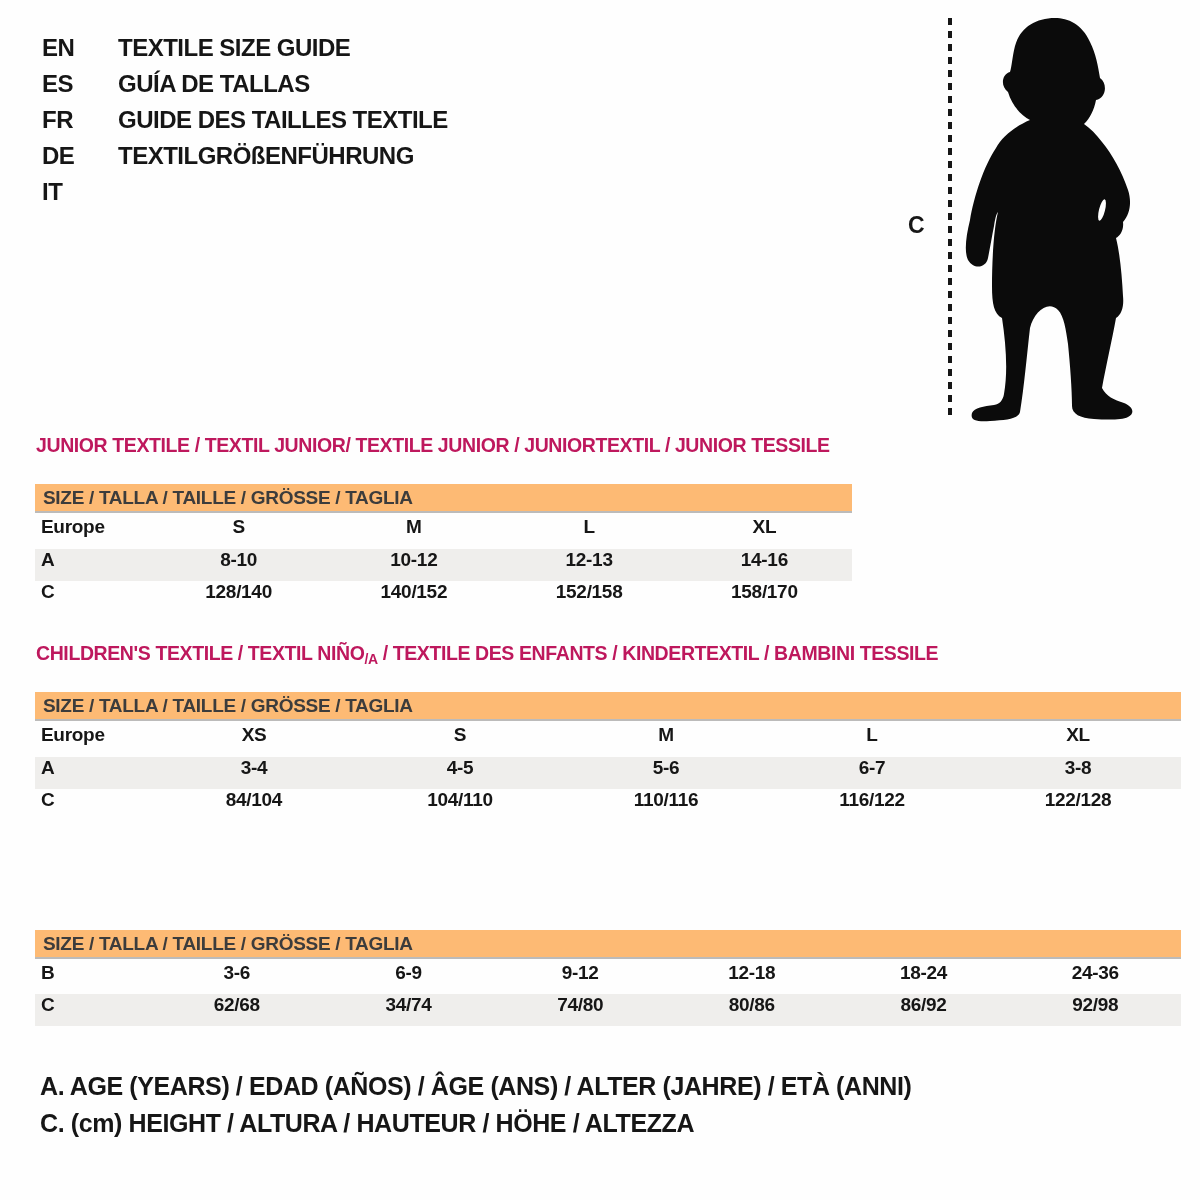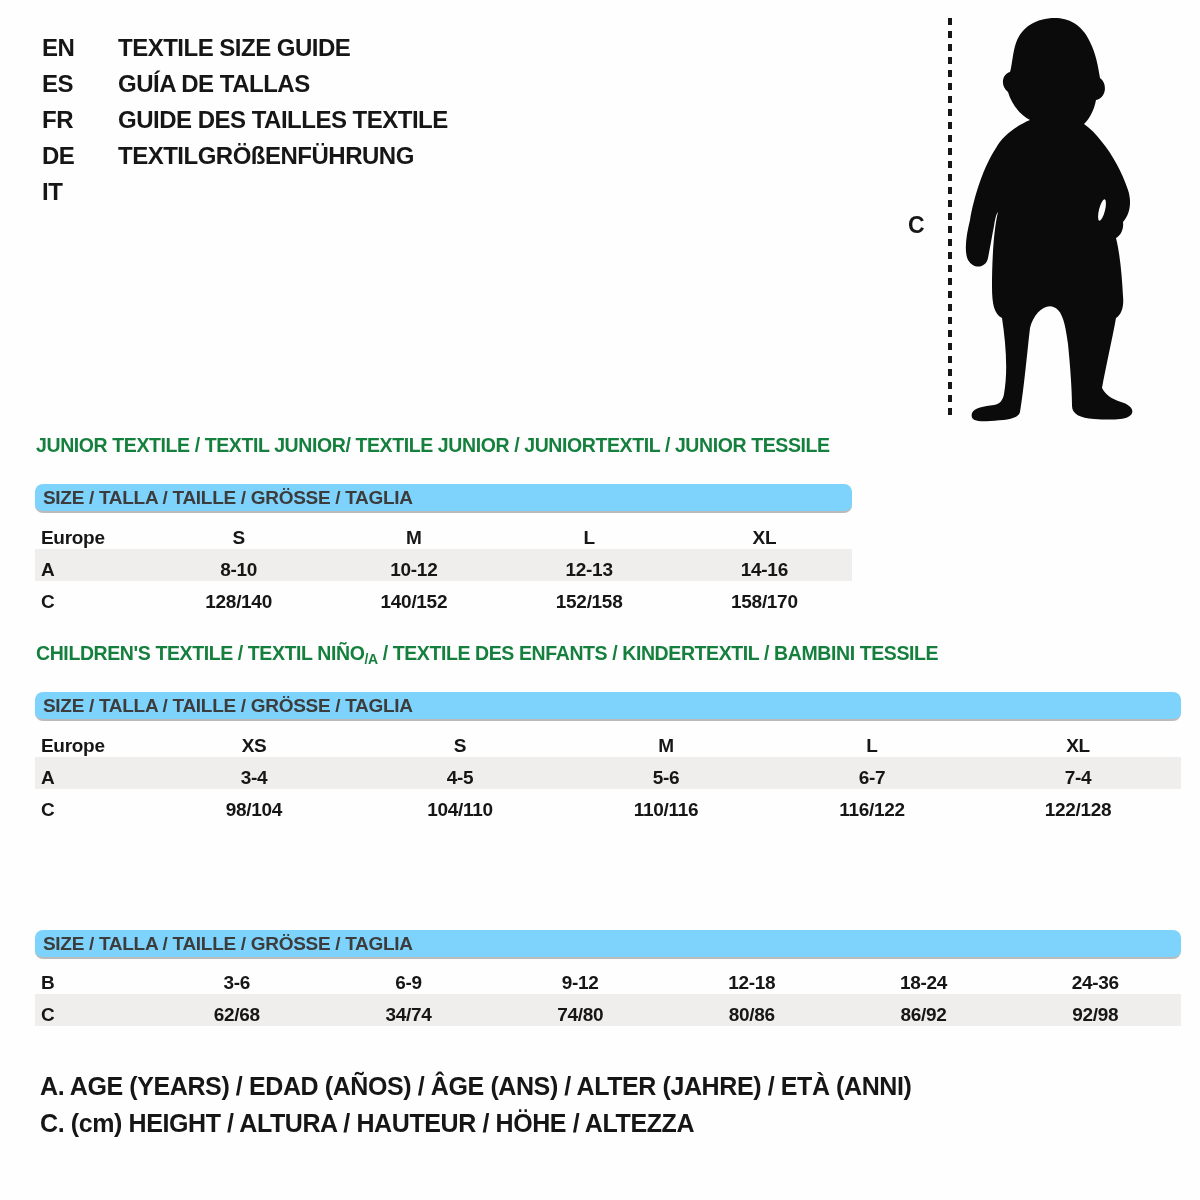--- a/index.html
+++ b/index.html
@@ -16,31 +16,31 @@
   
   .dash-line{
     position:absolute;left:948px;top:18px;width:4px;height:397px;
     background:repeating-linear-gradient(to bottom,#161616 0 7px,transparent 7px 13px);
   }
   .figure-label{position:absolute;left:908px;top:212px;font-size:23px;font-weight:bold;}
   .toddler{position:absolute;left:960px;top:14px;width:180px;height:408px;}
   
   .sec-title{
     position:absolute;left:36px;font-size:19.5px;font-weight:bold;letter-spacing:-0.4px;
-    white-space:nowrap;color:#15803d;
+    white-space:nowrap;color:#be185d;
   }
   .sub-a{font-size:14px;vertical-align:-4px;font-weight:bold;}
   
   .stable{position:absolute;left:35px;}
   .size-bar{
-    height:27px;background:#7dd3fc;border-bottom:2px solid #bcbbba;
+    height:27px;background:#fdba74;border-bottom:2px solid #bcbbba;
     font-size:19px;font-weight:bold;color:#3c3c3c;letter-spacing:-0.3px;
-    line-height:27px;padding-left:8px;margin-bottom:3px;border-radius:8px;
-  }
-  .trow{display:flex;align-items:flex-end;}
+    line-height:27px;padding-left:8px;margin-bottom:3px;
+  }
+  .trow{display:flex;align-items:flex-start;}
   .trow.cols{height:33px;}
   .trow.data{height:32px;}
   .trow.shaded{background:#efeeec;}
   .cell{flex:1;text-align:center;font-size:19px;font-weight:bold;letter-spacing:-0.3px;}
   .cell.rowlabel{flex:0 0 110px;text-align:left;padding-left:6px;}
   
   .footnotes{position:absolute;left:40px;top:1068px;}
   .footnote{height:37px;display:flex;align-items:center;font-size:25px;font-weight:bold;letter-spacing:-0.4px;}
 </style>
 </head>
@@ -154,25 +154,25 @@
       <div class="cell">M</div>
       <div class="cell">L</div>
       <div class="cell">XL</div>
     </div>
     <div class="trow data shaded">
       <div class="cell rowlabel">A</div>
       <div class="cell">3-4</div>
       <div class="cell">4-5</div>
       <div class="cell">5-6</div>
       <div class="cell">6-7</div>
-      <div class="cell">7-4</div>
+      <div class="cell">3-8</div>
     </div>
     <div class="trow data">
       <div class="cell rowlabel">C</div>
-      <div class="cell">98/104</div>
+      <div class="cell">84/104</div>
       <div class="cell">104/110</div>
       <div class="cell">110/116</div>
       <div class="cell">116/122</div>
       <div class="cell">122/128</div>
     </div>
   </div>
 
   <div class="stable" style="top:930px;width:1146px;">
     <div class="size-bar">SIZE / TALLA / TAILLE / GRÖSSE / TAGLIA</div>
     <div class="trow data">

